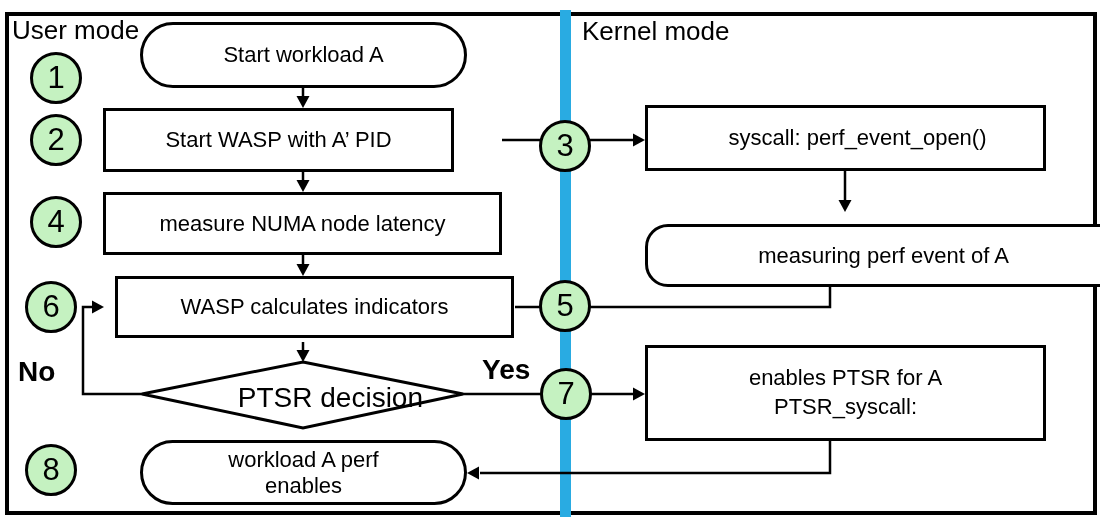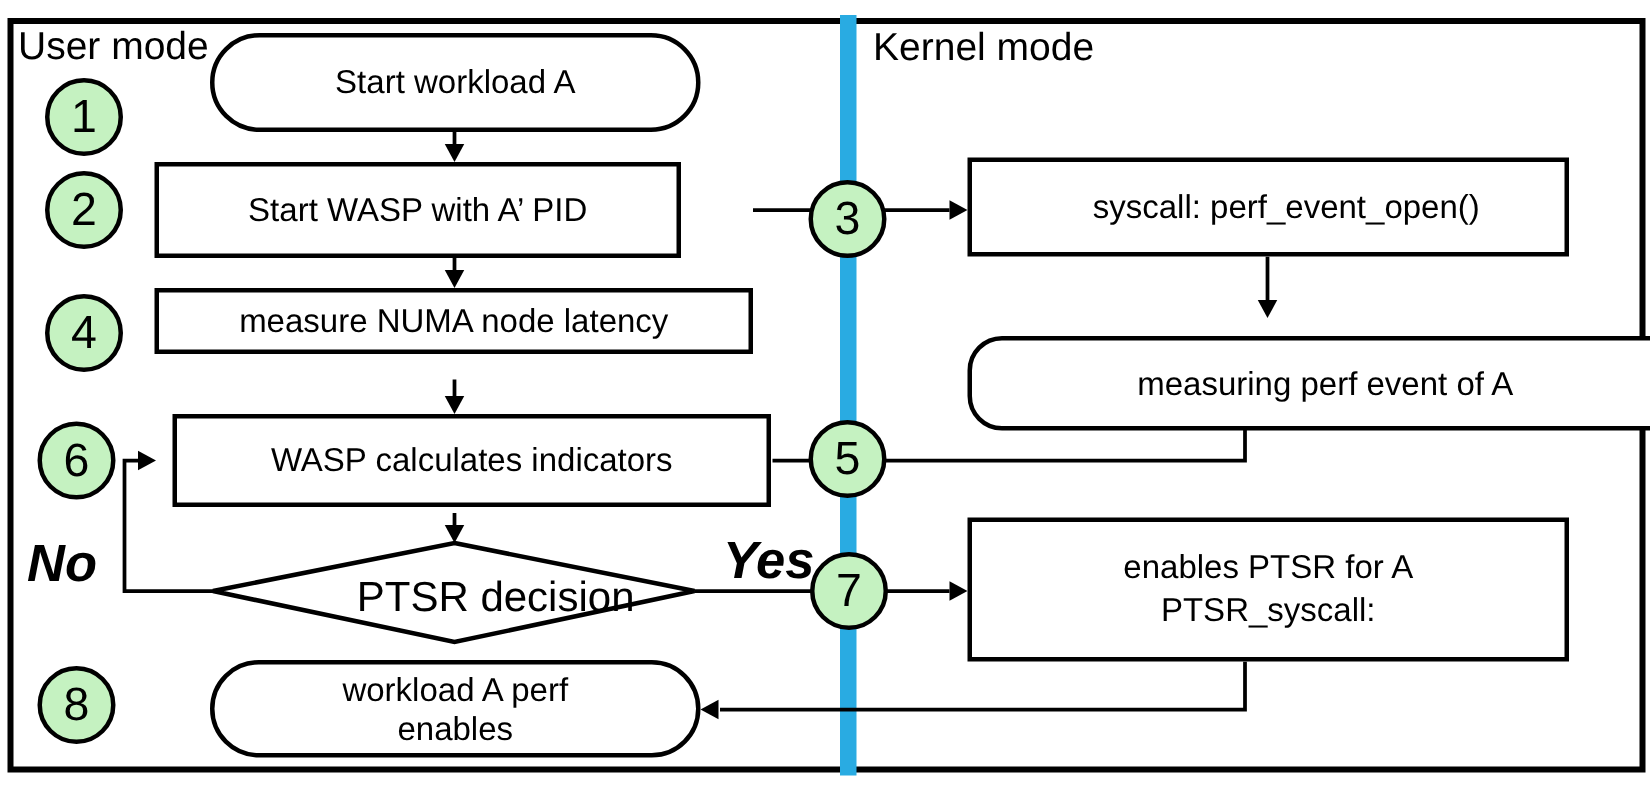--- a/index.html
+++ b/index.html
@@ -27,21 +27,21 @@
   #wires polygon.diamond{fill:#fff;stroke:var(--stroke);stroke-width:3;}
   .node{
     position:absolute;background:#fff;border:3px solid var(--stroke);
     box-sizing:border-box;display:flex;align-items:center;justify-content:center;
     text-align:center;font-size:22px;z-index:4;line-height:1.15;
   }
   .stadium{border-radius:33px;}
   .two-line{flex-direction:column;}
   #n-start   {left:140px;top:22px;width:327px;height:66px;}
   #n-wasp    {left:103px;top:108px;width:351px;height:64px;}
-  #n-numa    {left:103px;top:192px;width:399px;height:44px;}
+  #n-numa    {left:103px;top:192px;width:399px;height:63px;}
   #n-calc    {left:115px;top:276px;width:399px;height:62px;align-items:center;}
   #n-speedup {left:140px;top:440px;width:327px;height:65px;}
   #n-syscall {left:645px;top:105px;width:401px;height:66px;padding-left:24px;}
   #n-measuring{left:645px;top:224px;width:477px;height:63px;border-radius:23px;}
   #n-ptsr    {left:645px;top:345px;width:401px;height:96px;line-height:1.3;}
   #lbl-decision{
     position:absolute;left:183px;top:382px;width:240px;text-align:right;
     font-size:28px;z-index:4;
   }
   .step-circle{
@@ -49,21 +49,21 @@
     border-radius:50%;background:var(--step-fill);box-sizing:border-box;
     display:flex;align-items:center;justify-content:center;
     font-size:31px;z-index:5;
   }
   #c1{left:30px;top:52px;}  #c2{left:30px;top:114px;} #c4{left:30px;top:196px;}
   #c6{left:25px;top:281px;} #c8{left:25px;top:444px;}
   #c3{left:539px;top:120px;}#c5{left:539px;top:280px;}#c7{left:540px;top:368px;}
   .region-label{position:absolute;font-size:26px;font-weight:500;z-index:4;}
   #lbl-user{left:12px;top:15px;}
   #lbl-kernel{left:582px;top:16px;}
-  .branch-label{position:absolute;font-size:35px;font-weight:bold;z-index:4;font-style:italic;}
+  .branch-label{position:absolute;font-size:28px;font-weight:bold;z-index:4;}
   #lbl-no{left:18px;top:356px;}
   #lbl-yes{left:482px;top:354px;}
 </style>
 </head>
 <body>
 
 <div id="canvas">
 
   <div id="outer-border"></div>
   <div id="divider"></div>

